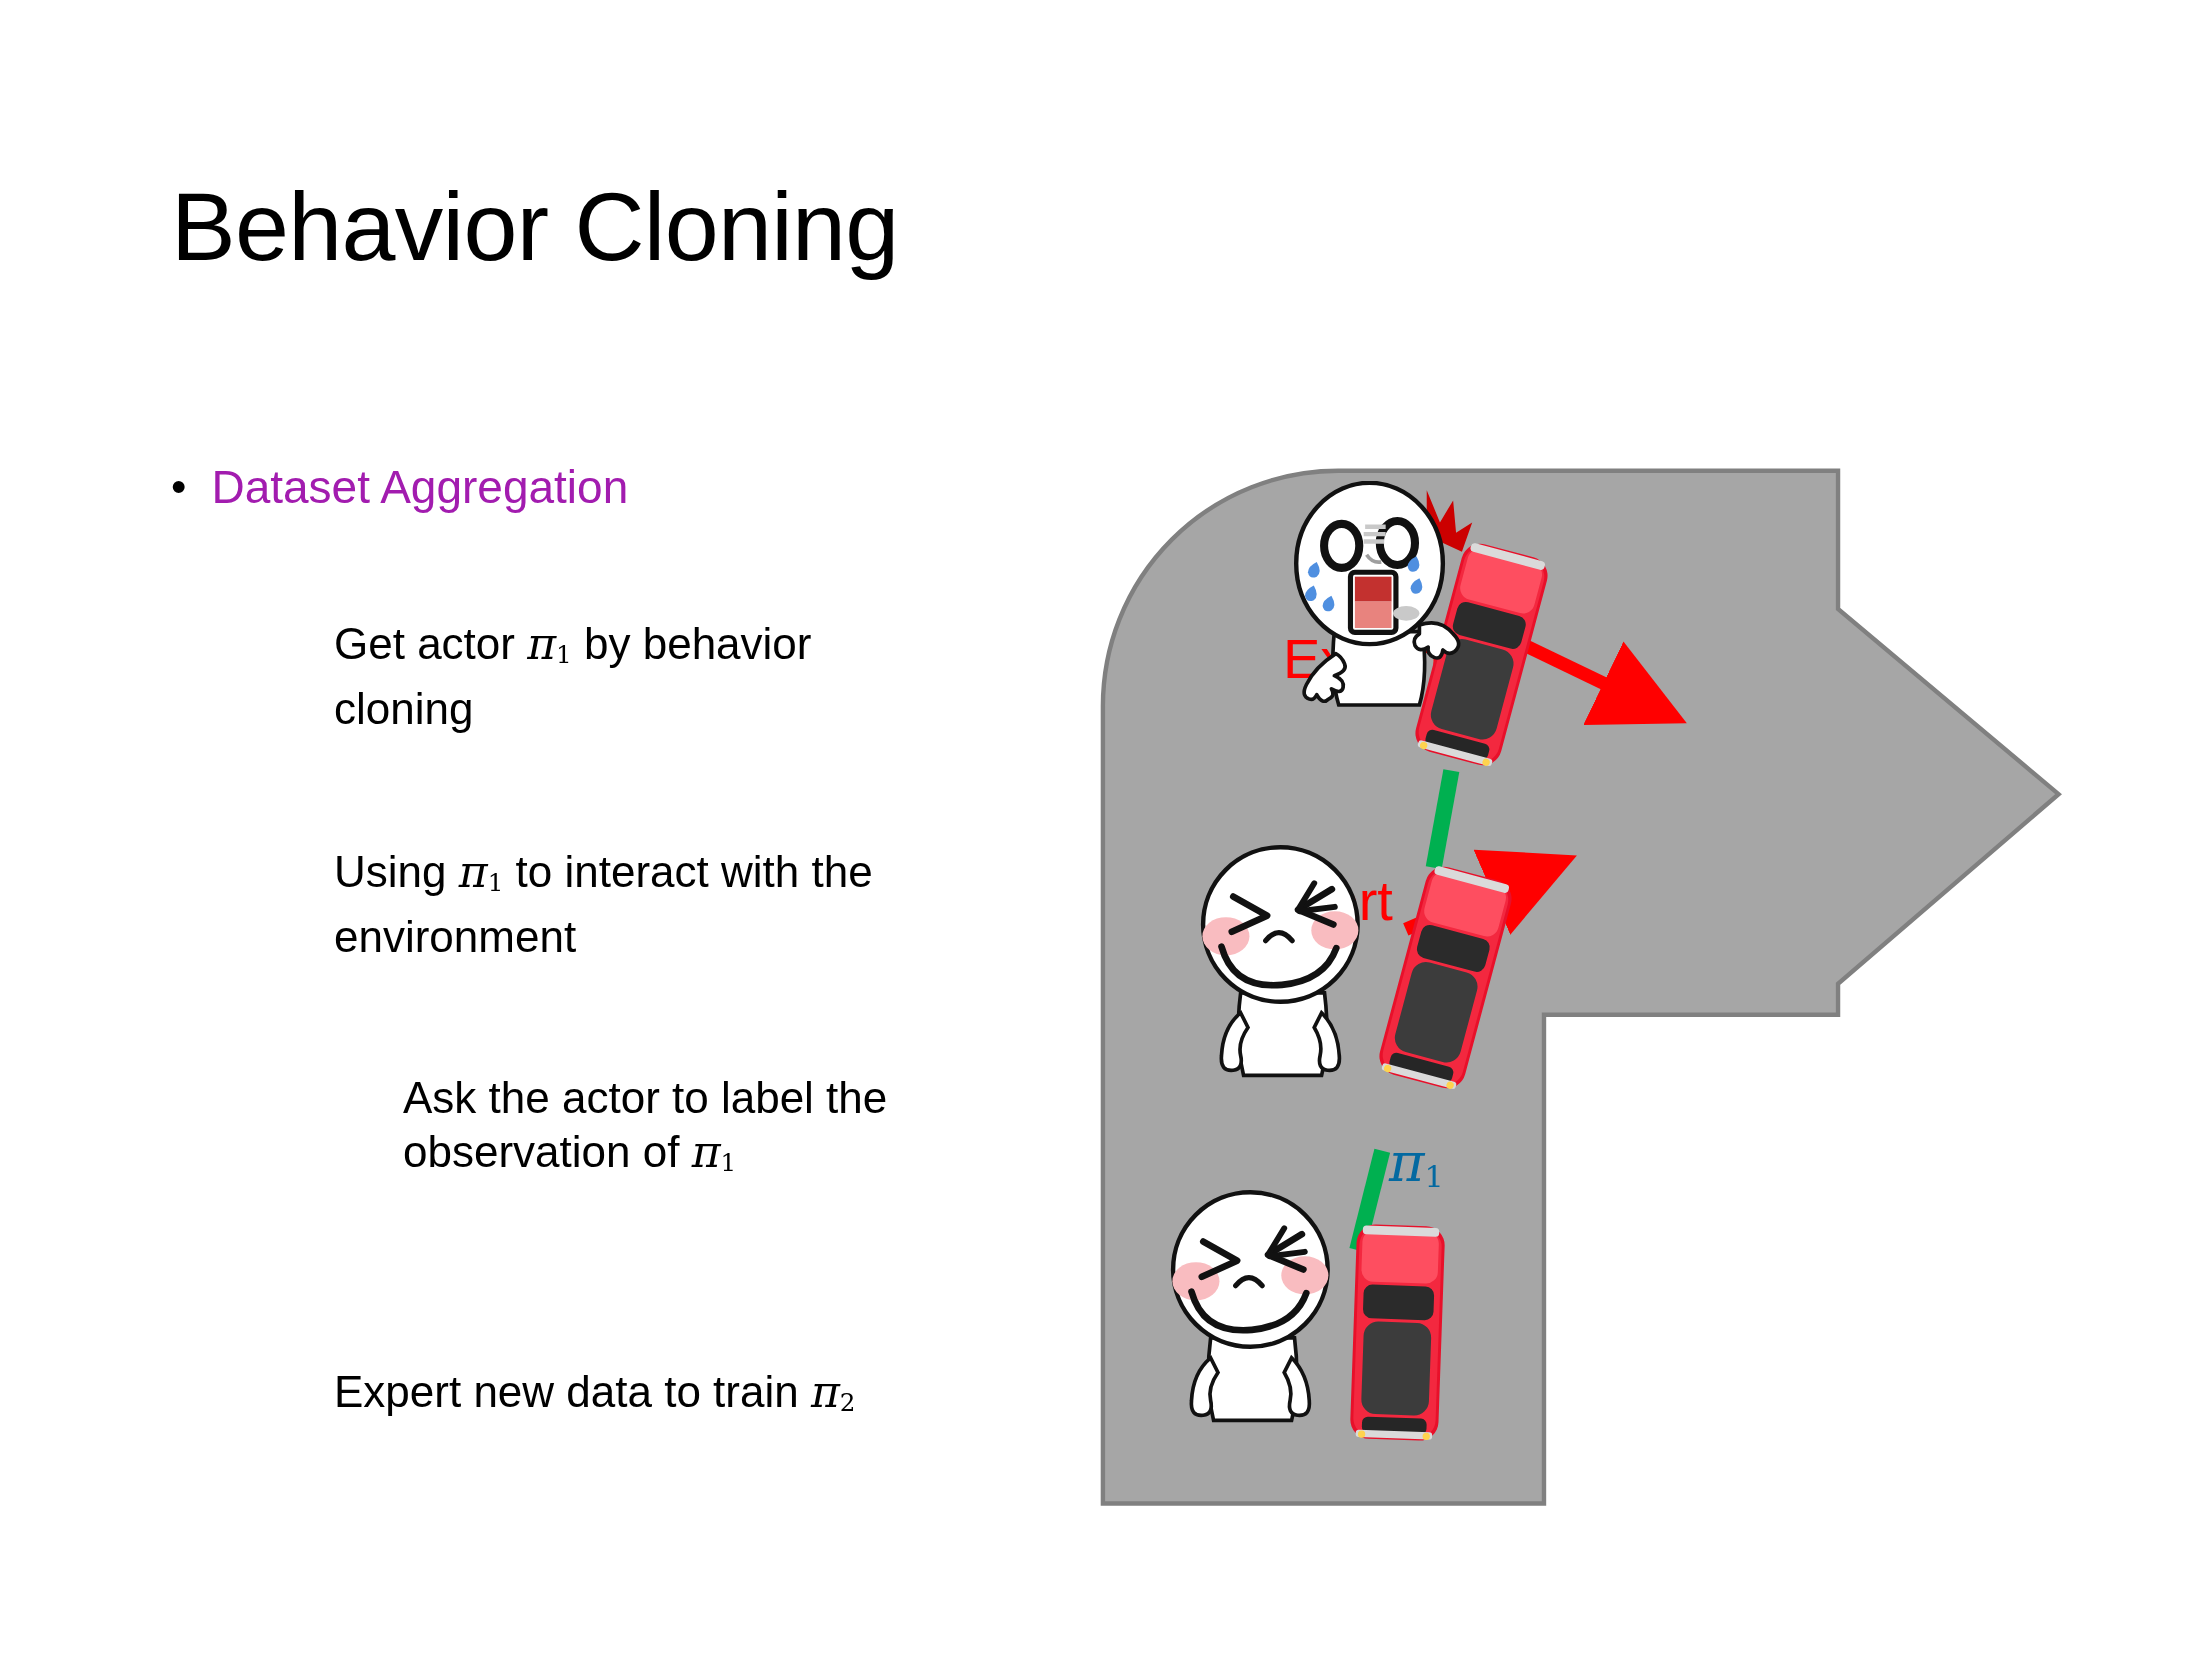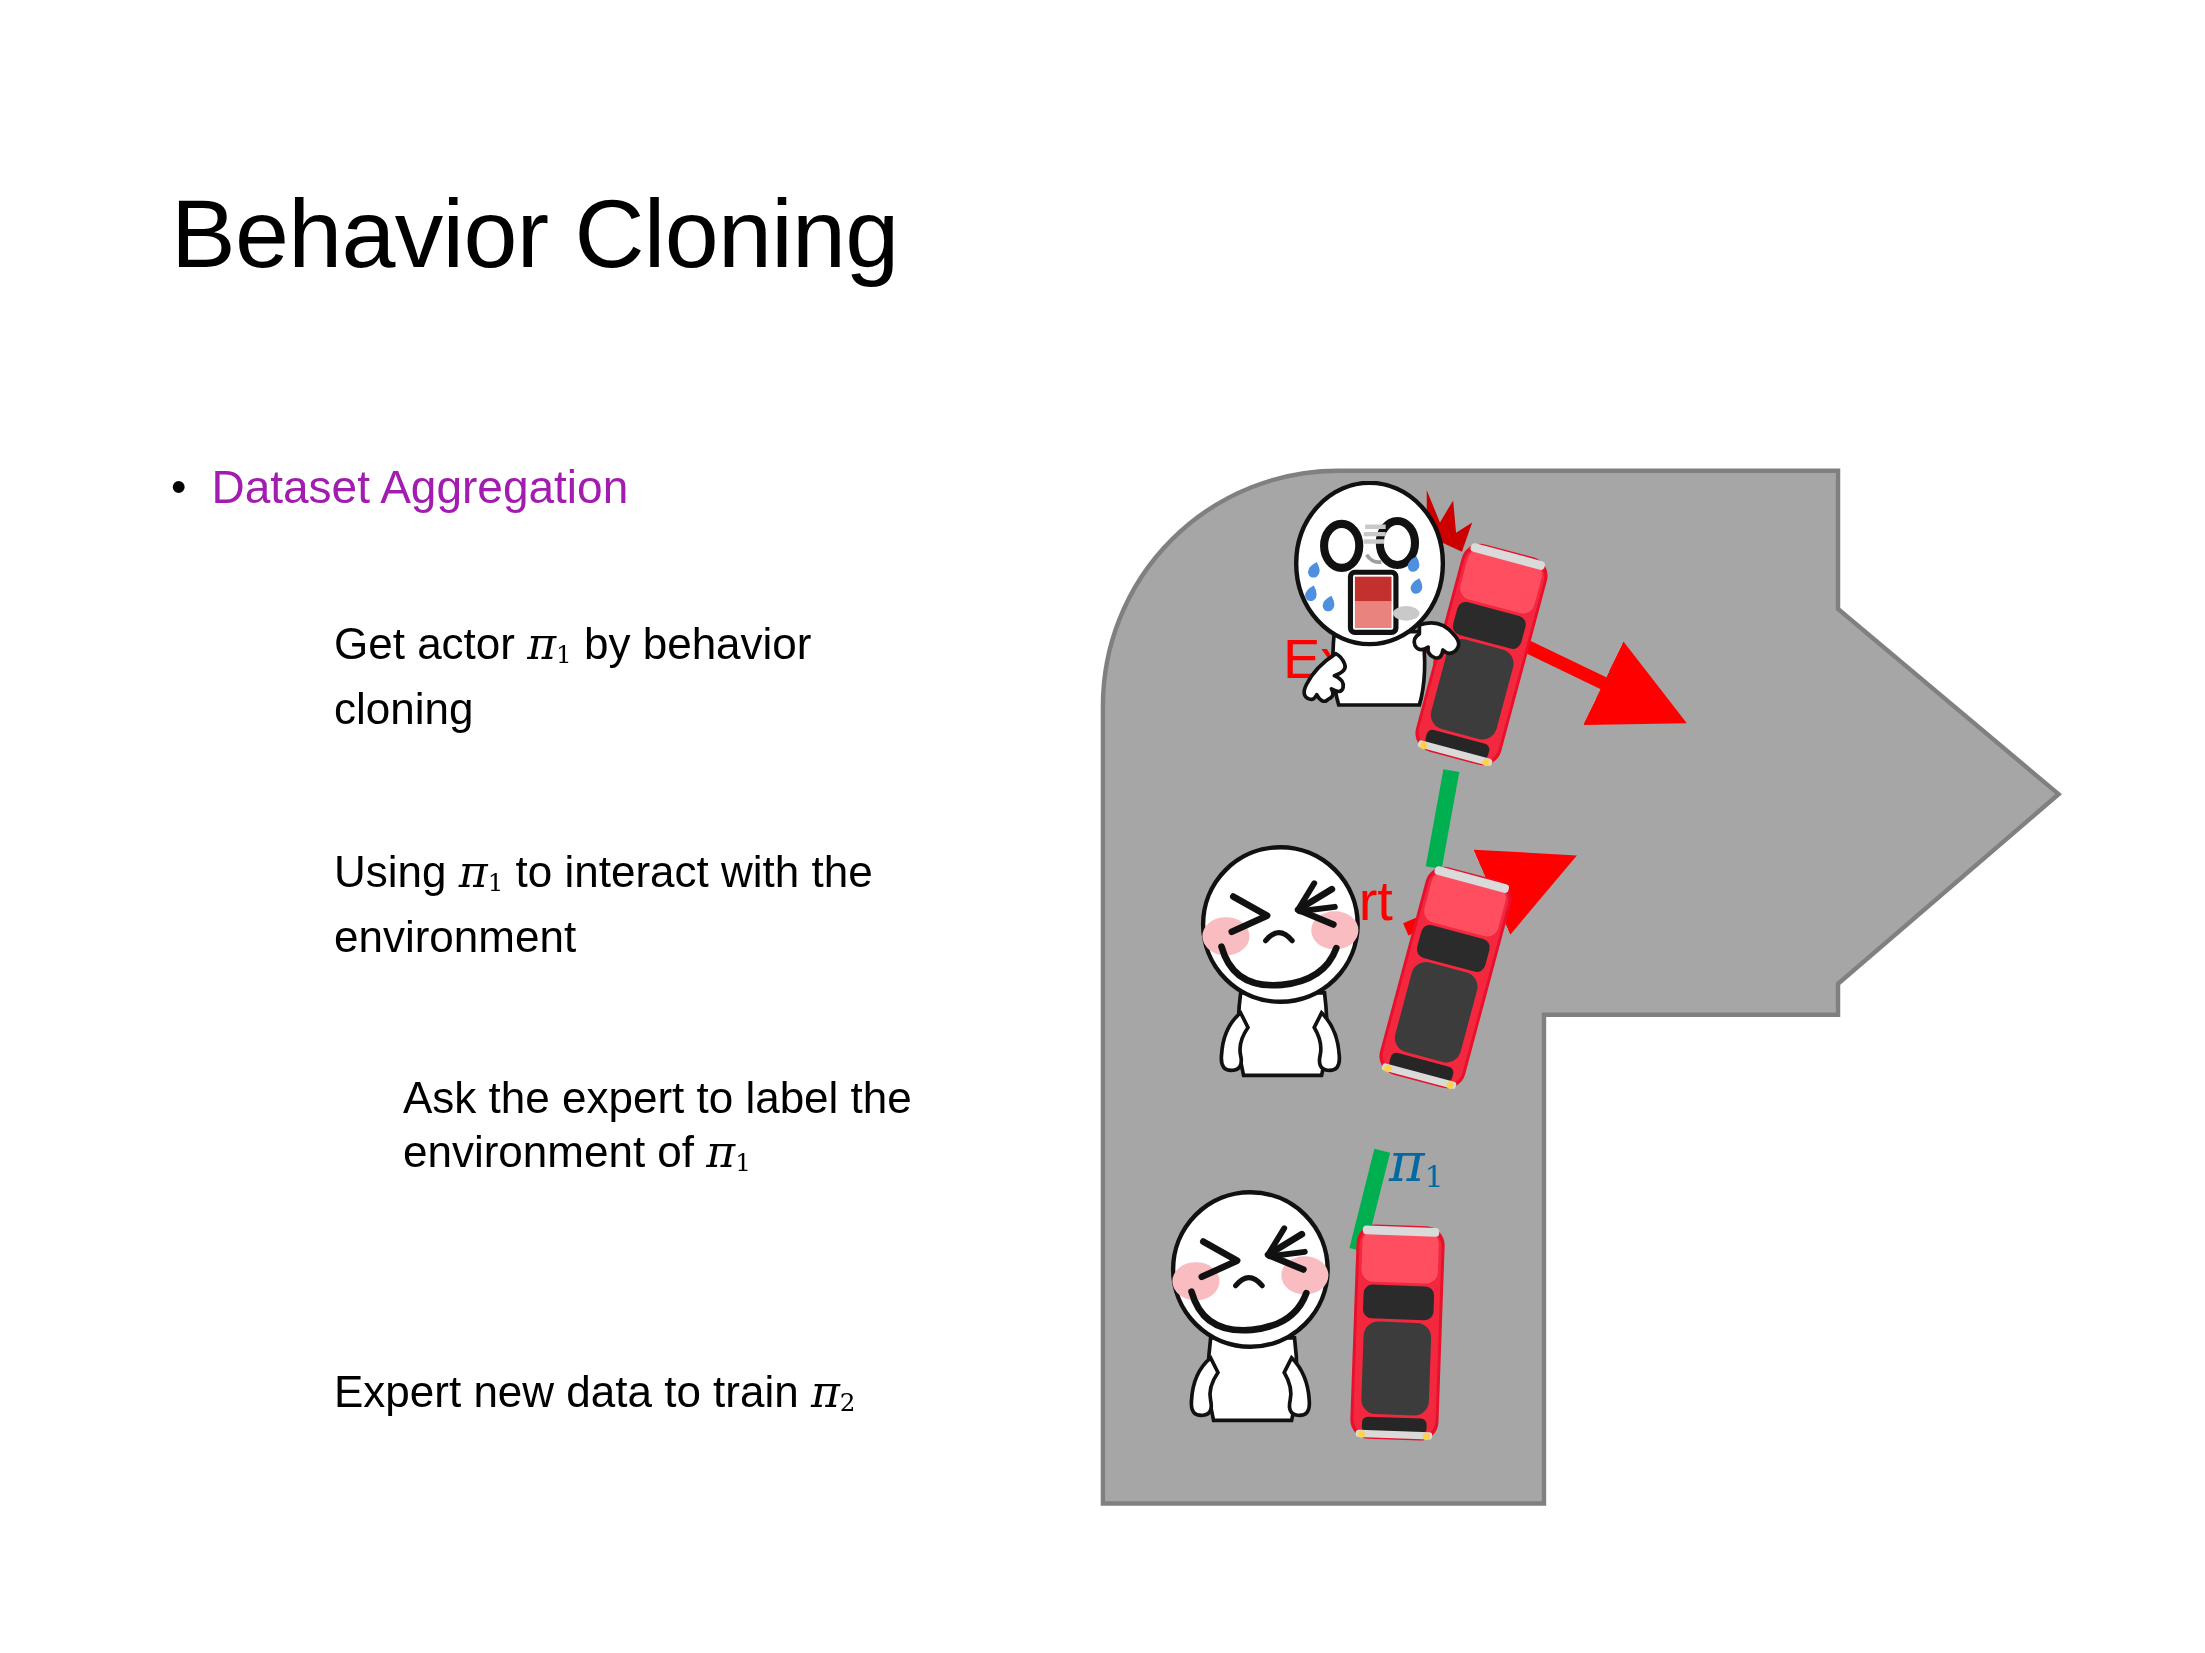--- a/index.html
+++ b/index.html
@@ -21,21 +21,21 @@
     left: 0; top: 0;
     width: 2205px;
     height: 1654px;
     background: #ffffff;
   }
 
   
   .title {
     position: absolute;
     left: 171px;
-    top: 179px;
+    top: 172px;
     font-size: 97px;
     line-height: 110px;
     letter-spacing: -0.7px;
     font-weight: 400;
     white-space: nowrap;
     color: #000;
   }
 
   
   .bullet-row {
@@ -153,21 +153,21 @@
 
   <div class="sub sub-a">
     <span>Get actor </span><span class="pi"><span>π</span><sub>1</sub></span><span> by behavior cloning</span>
   </div>
 
   <div class="sub sub-b">
     <span>Using </span><span class="pi"><span>π</span><sub>1</sub></span><span> to interact with the environment</span>
   </div>
 
   <div class="sub sub-c">
-    <span>Ask the expert to label the environment of </span><span class="pi"><span>π</span><sub>1</sub></span>
+    <span>Ask the actor to label the observation of </span><span class="pi"><span>π</span><sub>1</sub></span>
   </div>
 
   <div class="sub sub-d">
     <span>Expert new data to train </span><span class="pi"><span>π</span><sub>2</sub></span>
   </div>
 
   <div class="diagram">
 
     <svg class="road-svg" width="1059" height="1088" viewBox="0 0 1440 1480">
       <path d="M 20 1425

